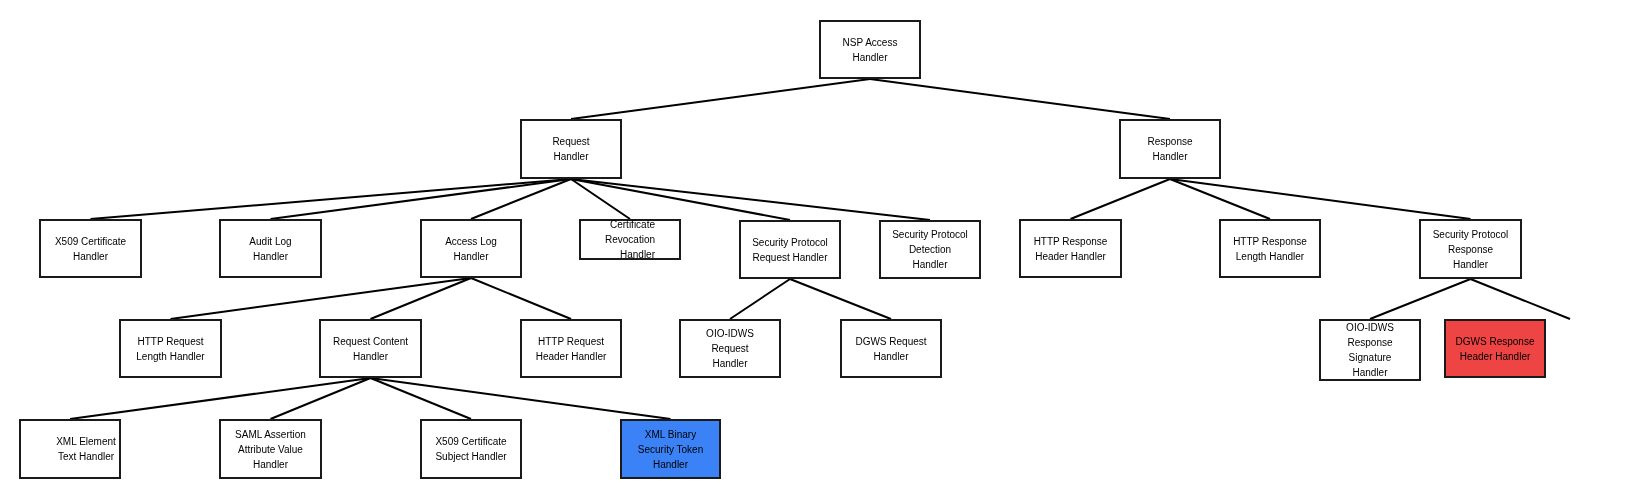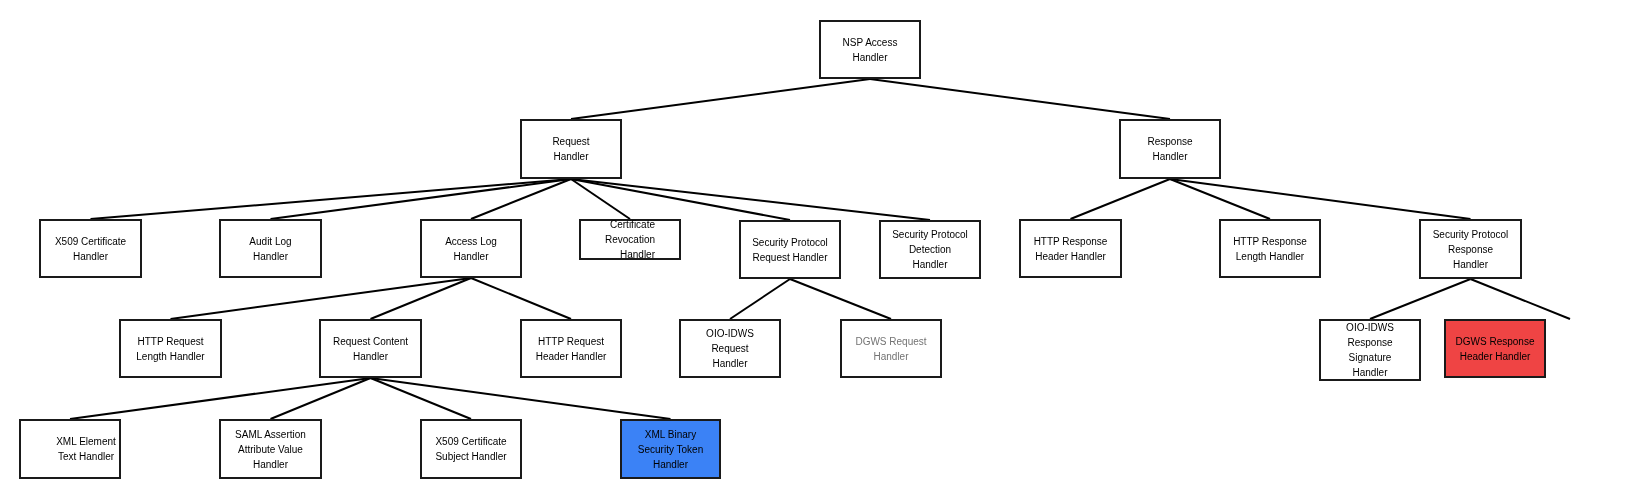--- a/index.html
+++ b/index.html
@@ -132,21 +132,21 @@
       <div class="node" style="left: 520px; top: 319px; width: 102px; height: 59px; background: rgb(255, 255, 255); border-color: rgb(26, 26, 26);">
         <div class="node-label" style="color: rgb(0, 0, 0);">HTTP Request
 Header Handler</div>
       </div>
       <div class="node" style="left: 679px; top: 319px; width: 102px; height: 59px; background: rgb(255, 255, 255); border-color: rgb(26, 26, 26);">
         <div class="node-label" style="color: rgb(0, 0, 0);">OIO-IDWS
 Request
 Handler</div>
       </div>
       <div class="node" style="left: 840px; top: 319px; width: 102px; height: 59px; background: rgb(255, 255, 255); border-color: rgb(26, 26, 26);">
-        <div class="node-label" style="color: #737373;">DGWS Request
+        <div class="node-label" style="color: #000000;">DGWS Request
 Handler</div>
       </div>
       <div class="node" style="left: 1319px; top: 319px; width: 102px; height: 62px; background: rgb(255, 255, 255); border-color: rgb(26, 26, 26);">
         <div class="node-label" style="color: rgb(0, 0, 0);">OIO-IDWS
 Response
 Signature
 Handler</div>
       </div>
       <div class="node" style="left: 1444px; top: 319px; width: 102px; height: 59px; background: #ef4444; border-color: rgb(26, 26, 26);">
         <div class="node-label" style="color: rgb(0, 0, 0);">DGWS Response

